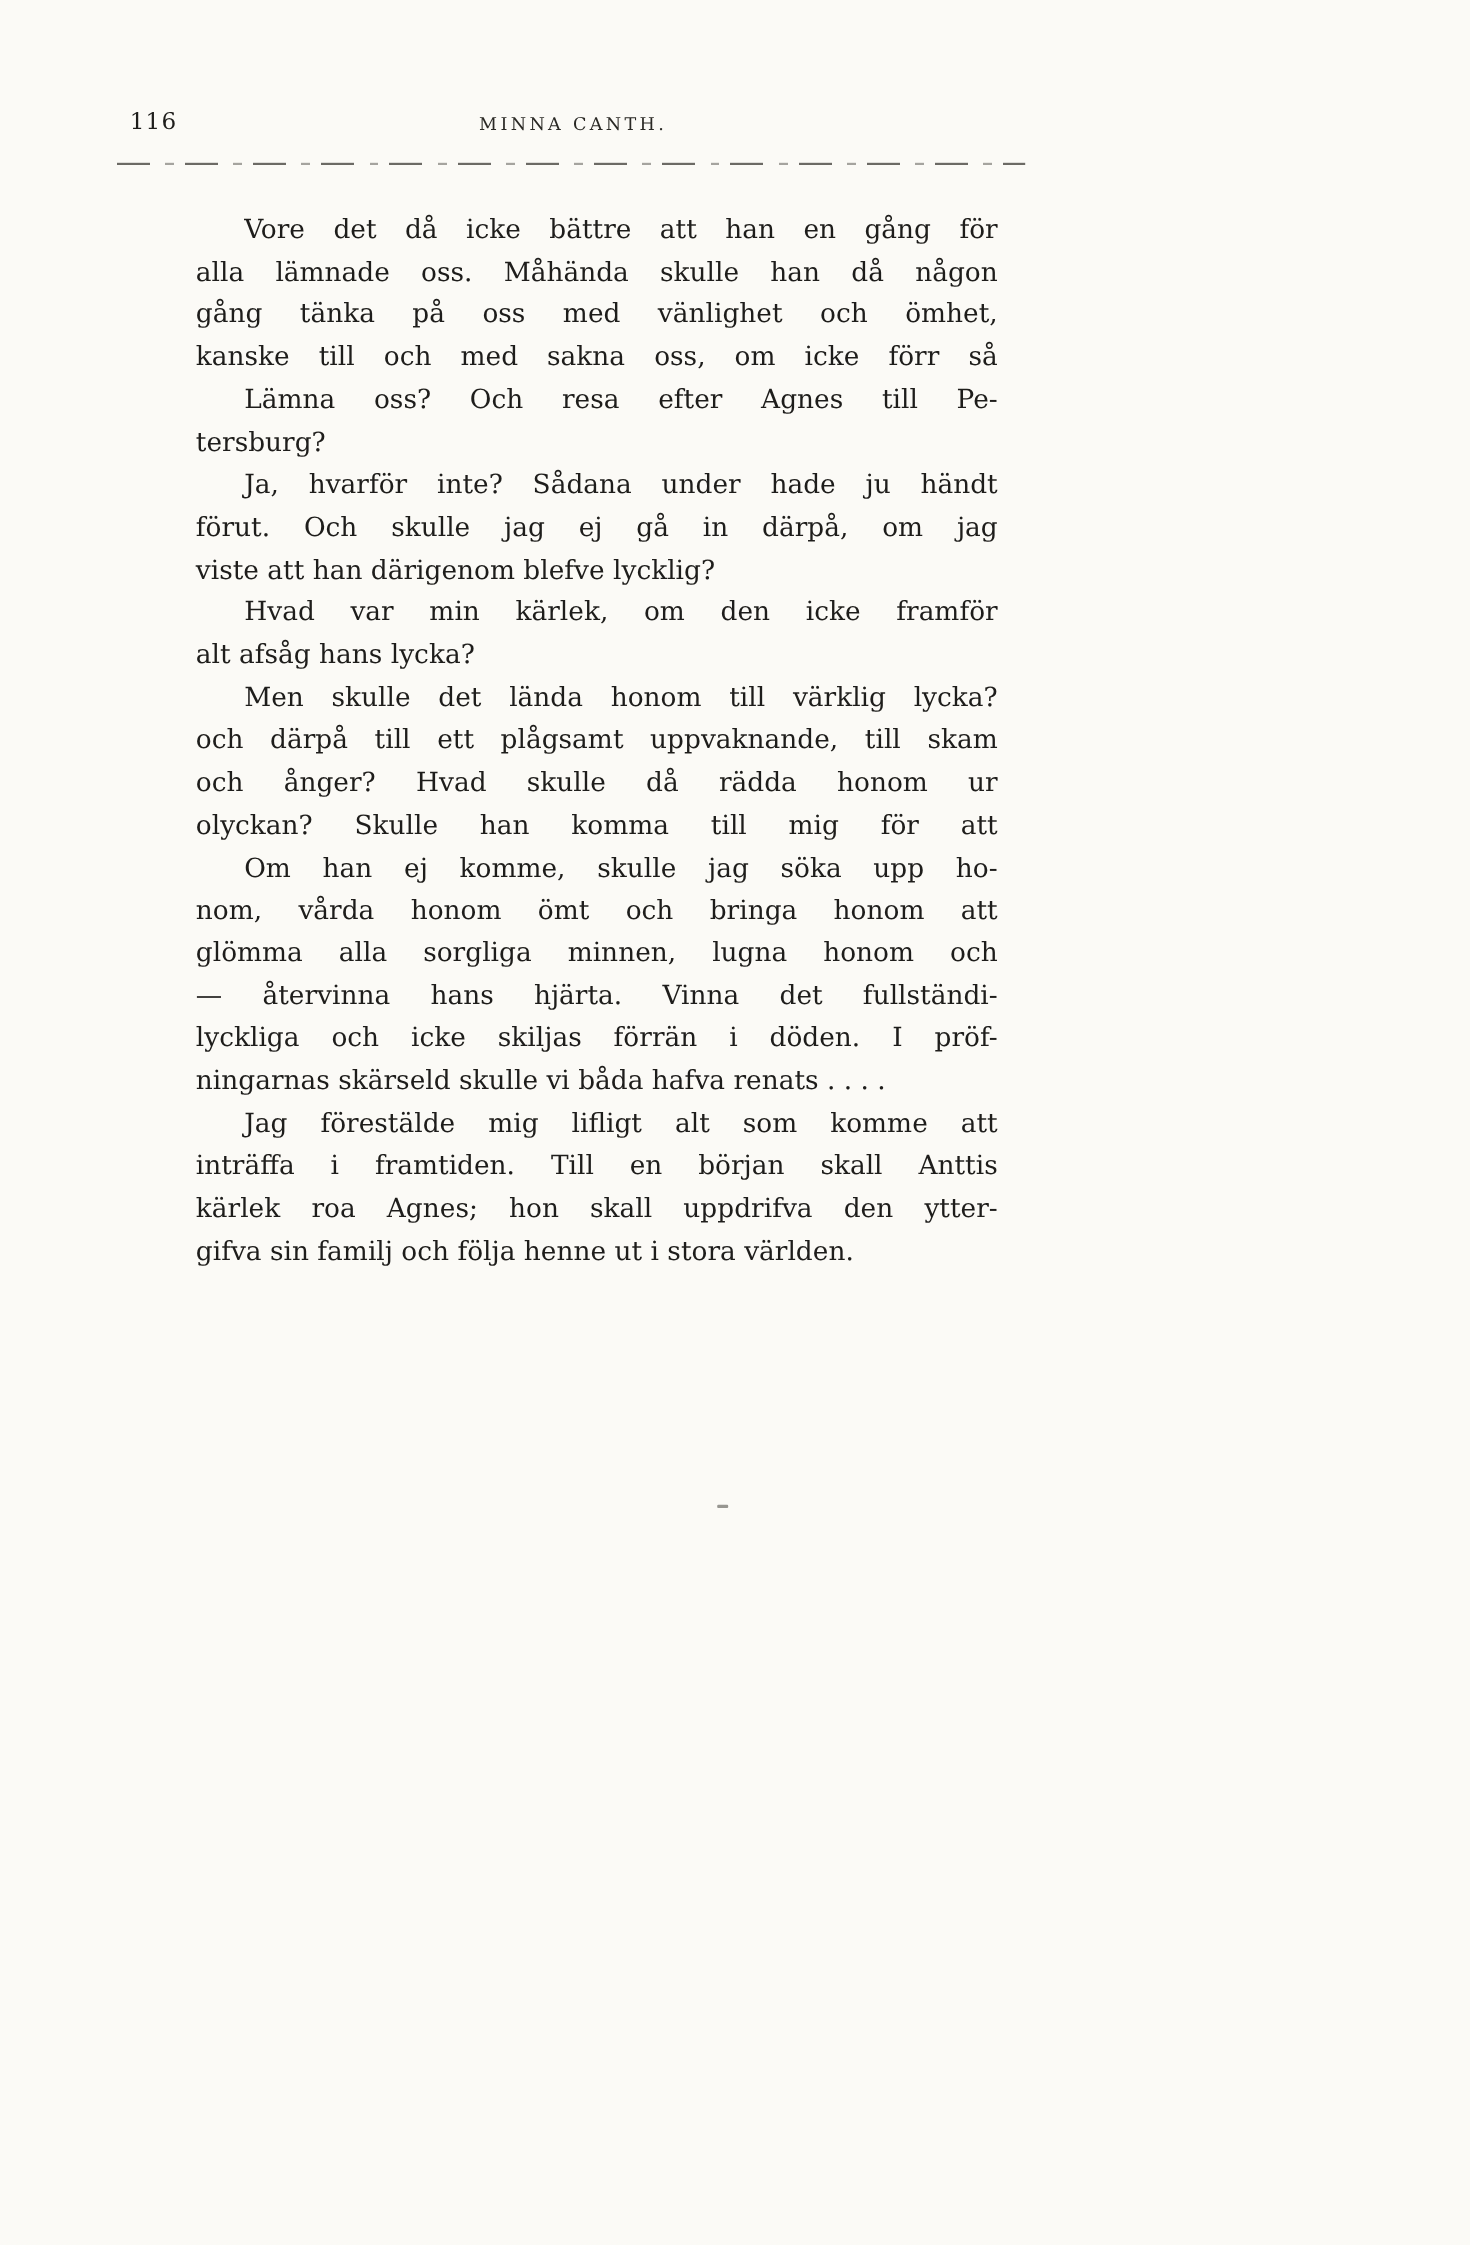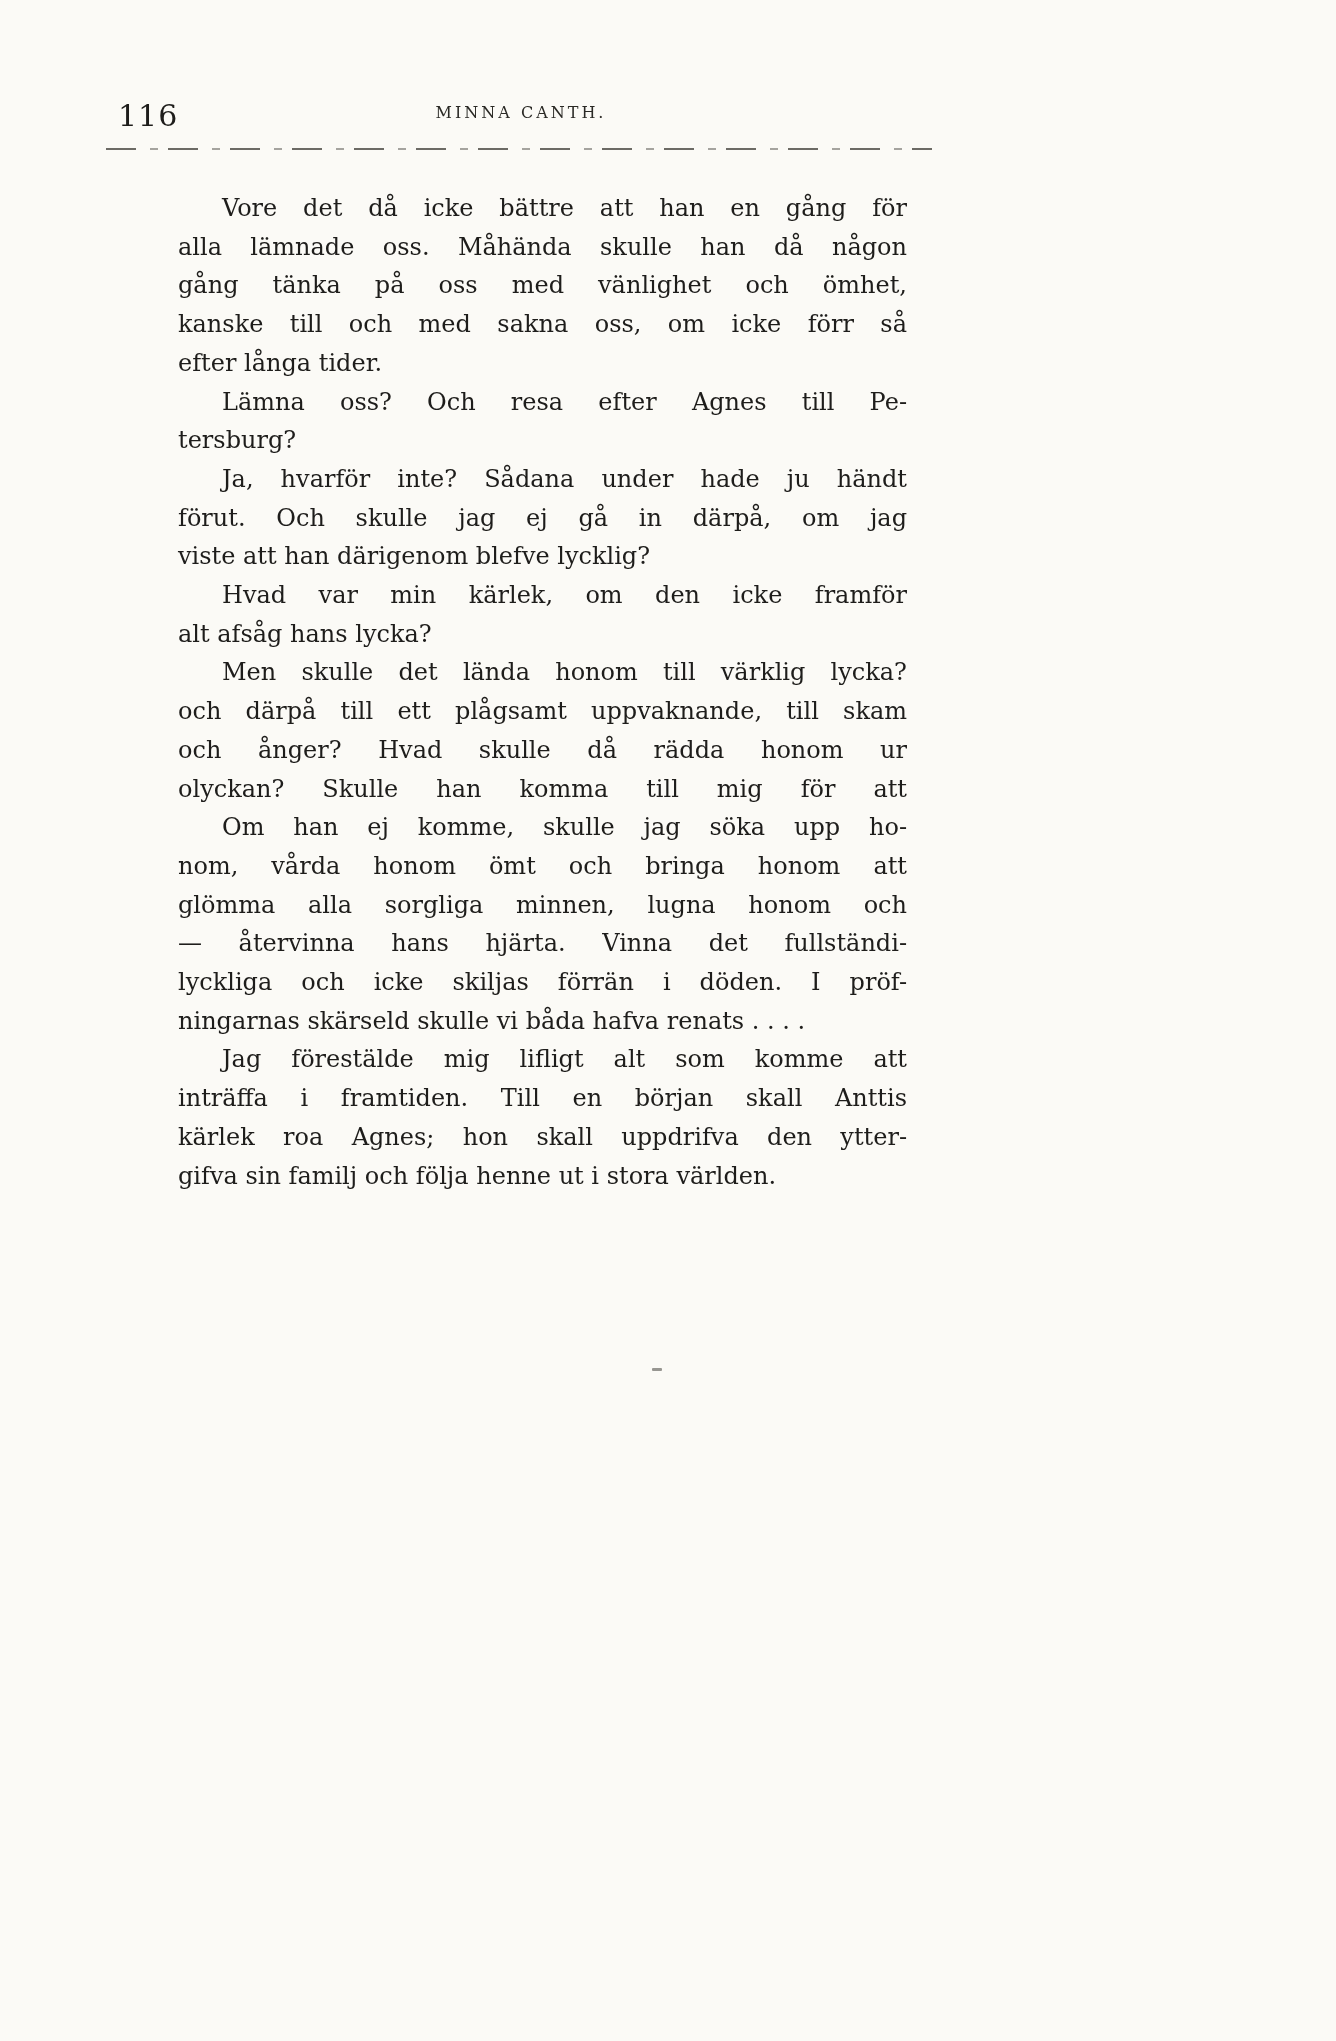--- a/index.html
+++ b/index.html
@@ -21,21 +21,21 @@
     position: absolute;
     top: 96px;
     left: 110px;
     width: 822px;
     height: 42px;
   }
   .page-number {
     position: absolute;
     left: 8px;
     top: 2px;
-    font-size: 30px;
+    font-size: 21px;
     letter-spacing: 1px;
   }
   .running-title {
     position: absolute;
     left: 0;
     right: 0;
     top: 7px;
     text-align: center;
     font-size: 16px;
     letter-spacing: 3px;
@@ -105,21 +105,20 @@
 </div>
 
 <div class="header-rule"></div>
 
 <div class="text-block">
     <div class="paragraph">
       <div class="line indent">Vore det då icke bättre att han en gång för</div>
       <div class="line">alla lämnade oss. Måhända skulle han då någon</div>
       <div class="line">gång tänka på oss med vänlighet och ömhet,</div>
       <div class="line">kanske till och med sakna oss, om icke förr så</div>
-      <div class="line last">efter långa tider.</div>
     </div>
     <div class="paragraph">
       <div class="line indent">Lämna oss? Och resa efter Agnes till Pe-</div>
       <div class="line last">tersburg?</div>
     </div>
     <div class="paragraph">
       <div class="line indent">Ja, hvarför inte? Sådana under hade ju händt</div>
       <div class="line">förut. Och skulle jag ej gå in därpå, om jag</div>
       <div class="line last">viste att han därigenom blefve lycklig?</div>
     </div>

